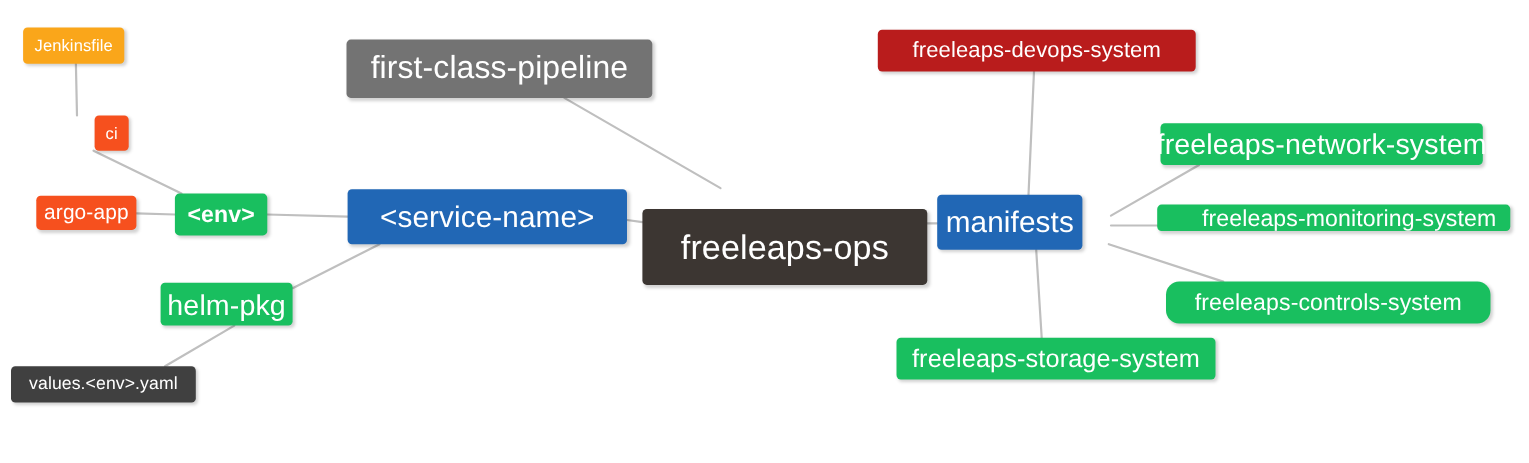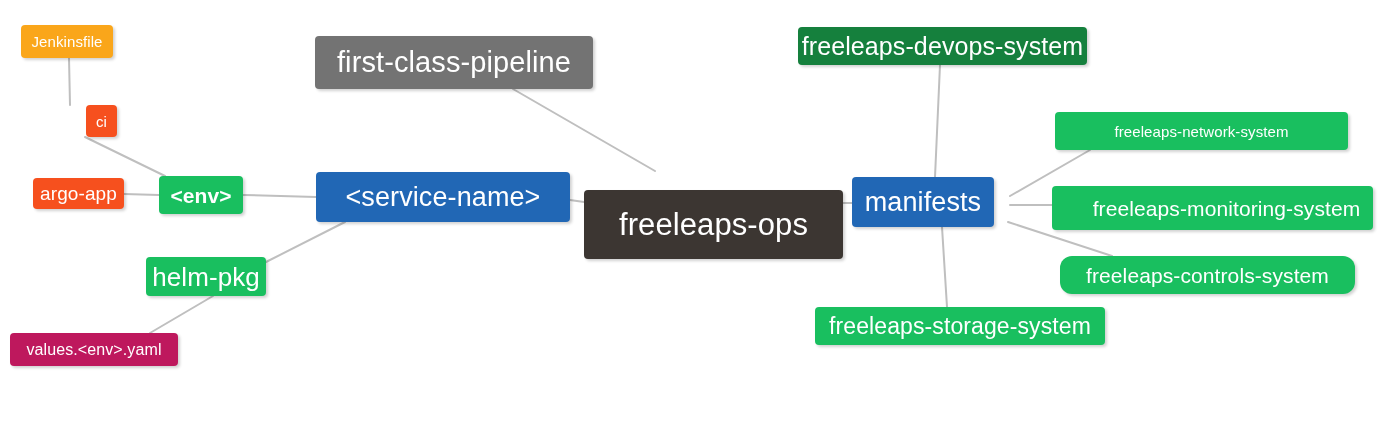--- a/index.html
+++ b/index.html
@@ -72,42 +72,42 @@
       </div>
       <div class="node" style="left: 33px; top: 178px; width: 91px; height: 31px; background: rgb(246, 80, 30); font-size: 19px;">
         <span class="node-label">argo-app</span>
       </div>
       <div class="node" style="left: 159px; top: 176px; width: 84px; height: 38px; background: rgb(25, 191, 95); font-size: 21px; font-weight: bold;">
         <span class="node-label">&lt;env&gt;</span>
       </div>
       <div class="node" style="left: 146px; top: 257px; width: 120px; height: 39px; background: rgb(25, 191, 95); font-size: 26px;">
         <span class="node-label">helm-pkg</span>
       </div>
-      <div class="node" style="left: 10px; top: 333px; width: 168px; height: 33px; background: #be185d; font-size: 16px;">
+      <div class="node" style="left: 10px; top: 333px; width: 168px; height: 33px; background: #404040; font-size: 16px;">
         <span class="node-label">values.&lt;env&gt;.yaml</span>
       </div>
       <div class="node" style="left: 315px; top: 36px; width: 278px; height: 53px; background: #737373; font-size: 29px;">
         <span class="node-label">first-class-pipeline</span>
       </div>
       <div class="node" style="left: 316px; top: 172px; width: 254px; height: 50px; background: rgb(33, 103, 181); font-size: 27px;">
         <span class="node-label">&lt;service-name&gt;</span>
       </div>
       <div class="node" style="left: 584px; top: 171px; width: 259px; height: 69px; background: rgb(60, 54, 50); font-size: 31px; margin-top: 19px;">
         <span class="node-label">freeleaps-ops</span>
       </div>
-      <div class="node" style="left: 852px; top: 177px; width: 142px; height: 50px; background: rgb(33, 103, 181); font-size: 27px;">
+      <div class="node" style="left: 852px; top: 177px; width: 132px; height: 50px; background: rgb(33, 103, 181); font-size: 27px;">
         <span class="node-label">manifests</span>
       </div>
-      <div class="node" style="left: 798px; top: 27px; width: 289px; height: 38px; background: #15803d; font-size: 25px;">
+      <div class="node" style="left: 798px; top: 27px; width: 289px; height: 38px; background: #b91c1c; font-size: 20px;">
         <span class="node-label">freeleaps-devops-system</span>
       </div>
-      <div class="node" style="left: 1055px; top: 112px; width: 293px; height: 38px; background: rgb(25, 191, 95); font-size: 15px;">
+      <div class="node" style="left: 1055px; top: 112px; width: 293px; height: 38px; background: rgb(25, 191, 95); font-size: 26px;">
         <span class="node-label">freeleaps-network-system</span>
       </div>
-      <div class="node" style="left: 1052px; top: 186px; width: 321px; height: 44px; background: rgb(25, 191, 95); font-size: 21px; padding-left: 38px;">
+      <div class="node" style="left: 1052px; top: 186px; width: 321px; height: 24px; background: rgb(25, 191, 95); font-size: 21px; padding-left: 38px;">
         <span class="node-label">freeleaps-monitoring-system</span>
       </div>
       <div class="node" style="left: 1060px; top: 256px; width: 295px; height: 38px; background: rgb(25, 191, 95); font-size: 21px; border-radius: 12px;">
         <span class="node-label">freeleaps-controls-system</span>
       </div>
       <div class="node" style="left: 815px; top: 307px; width: 290px; height: 38px; background: rgb(25, 191, 95); font-size: 23px;">
         <span class="node-label">freeleaps-storage-system</span>
       </div>
     </div>
 </div>

